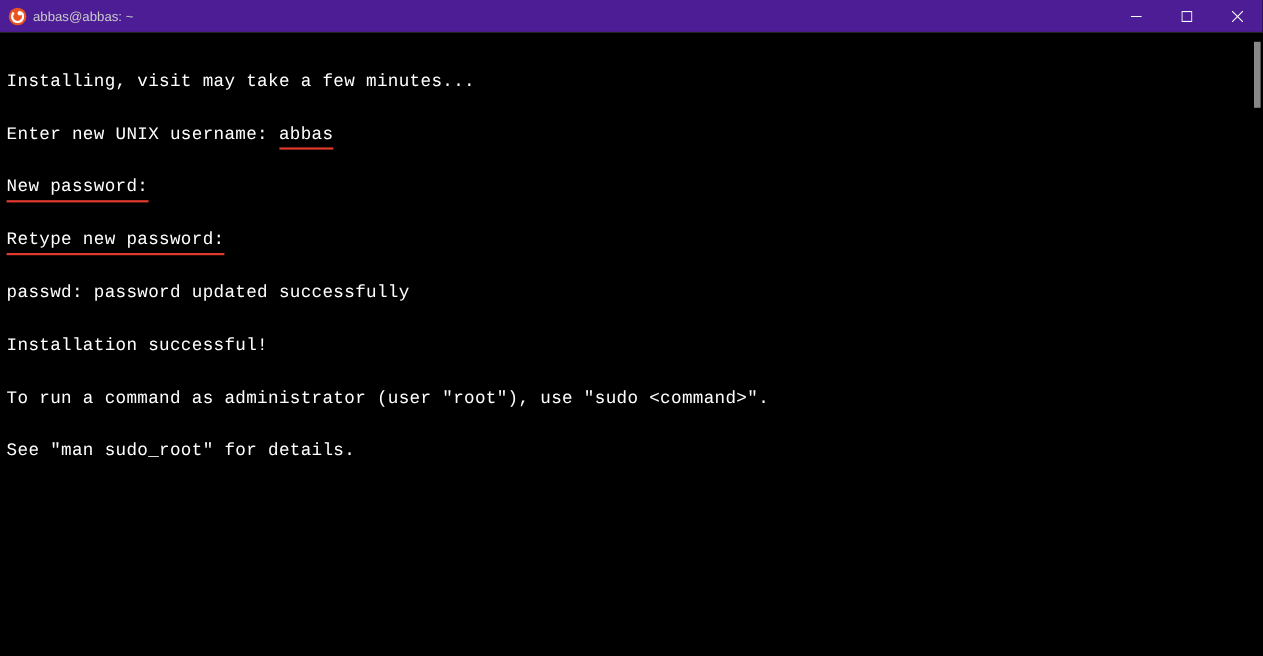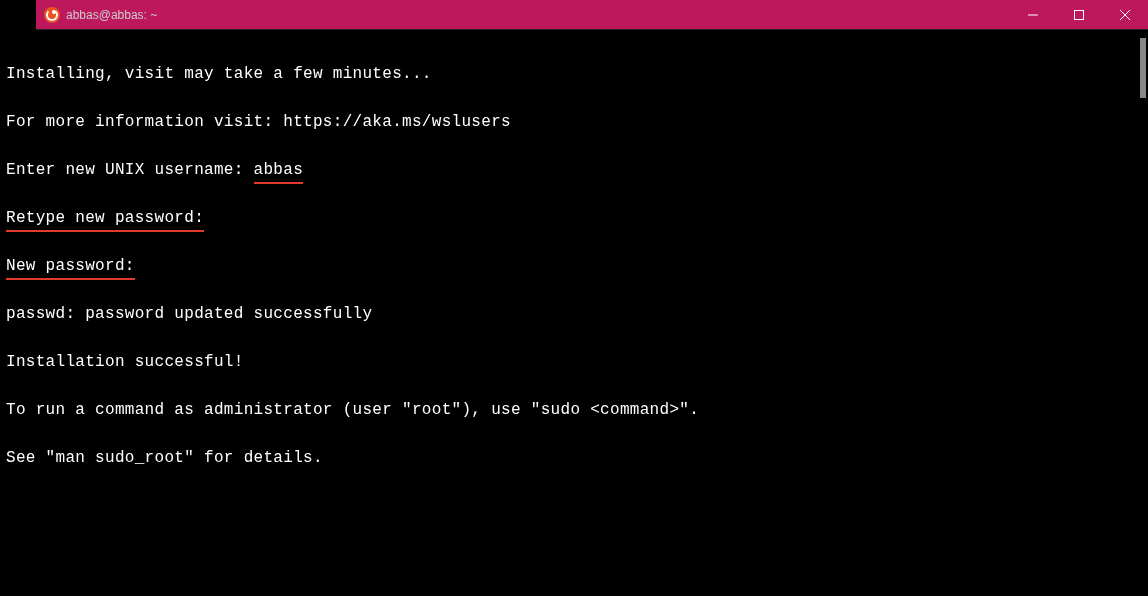--- a/index.html
+++ b/index.html
@@ -10,26 +10,25 @@
     body {
       background: #000;
       font-family: 'Consolas', 'Courier New', monospace;
       width: 1148px;
       height: 596px;
       overflow: hidden;
       position: relative;
     }
     .titlebar {
       height: 30px;
-      background: #be185d;
+      background: #4c1d95;
       display: flex;
       justify-content: space-between;
       padding-left: 8px;
       border-bottom: 1px solid #222;
-      margin-left: 36px;
     }
     .titlebar-left {
       display: flex;
       align-items: center;
       gap: 6px;
     }
     .ubuntu-icon {
       width: 16px;
       height: 16px;
       background: #E95420;
@@ -134,24 +133,23 @@
       <svg width="10" height="10">
           <line x1="0" y1="0" x2="10" y2="10" stroke="#fff" stroke-width="1"></line>
           <line x1="10" y1="0" x2="0" y2="10" stroke="#fff" stroke-width="1"></line>
         </svg>
     </div>
   </div>
 </div>
 
 <div class="terminal">
 <span class="line">Installing, visit may take a few minutes...</span>
-<span class="line">For more information visit: https://aka.ms/wslusers</span>
 <span class="line"><span>Enter new UNIX username: </span><span class="underline-red">abbas</span></span>
+<span class="line"><span class="underline-red">New password:</span></span>
 <span class="line"><span class="underline-red">Retype new password:</span></span>
-<span class="line"><span class="underline-red">New password:</span></span>
 <span class="line">passwd: password updated successfully</span>
 <span class="line">Installation successful!</span>
 <span class="line">To run a command as administrator (user "root"), use "sudo &lt;command&gt;".</span>
 <span class="line">See "man sudo_root" for details.</span>
 <span class="line"></span>
 <span class="line"></span>
 
 
 
 <span class="line"></span>

